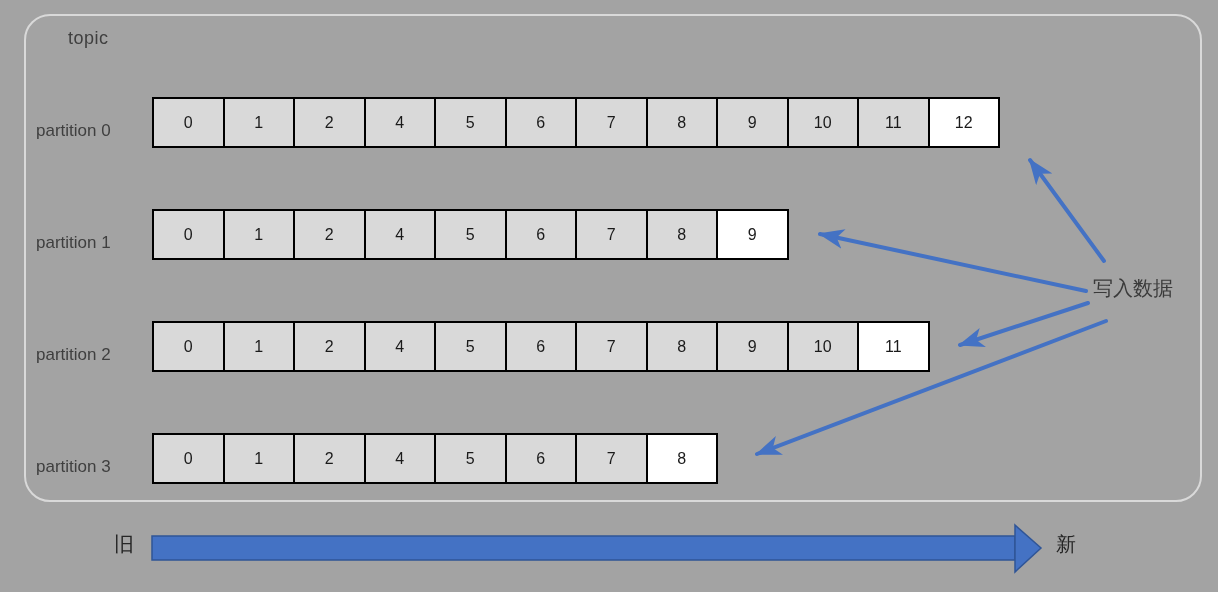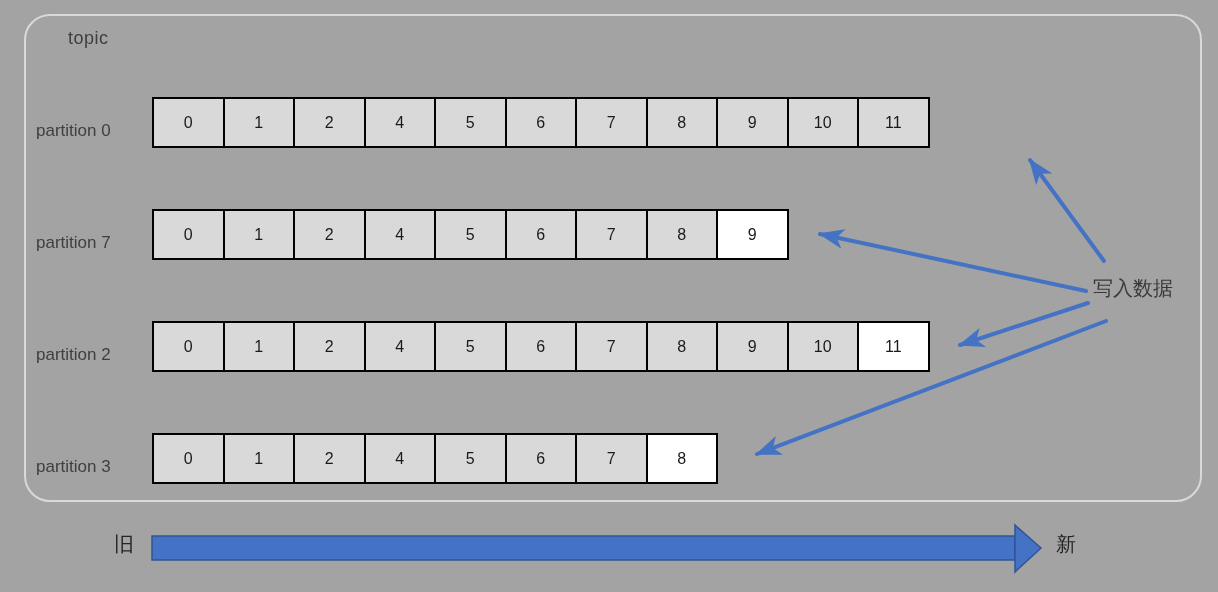--- a/index.html
+++ b/index.html
@@ -117,24 +117,25 @@
           <div class="cell">1</div>
           <div class="cell">2</div>
           <div class="cell">4</div>
           <div class="cell">5</div>
           <div class="cell">6</div>
           <div class="cell">7</div>
           <div class="cell">8</div>
           <div class="cell">9</div>
           <div class="cell">10</div>
           <div class="cell">11</div>
+          <div class="cell newest">12</div>
         </div>
       </div>
       <div class="prow" style="top: 209px;">
-        <div class="plabel">partition 7</div>
+        <div class="plabel">partition 1</div>
         <div class="cells">
           <div class="cell">0</div>
           <div class="cell">1</div>
           <div class="cell">2</div>
           <div class="cell">4</div>
           <div class="cell">5</div>
           <div class="cell">6</div>
           <div class="cell">7</div>
           <div class="cell">8</div>
           <div class="cell newest">9</div>

